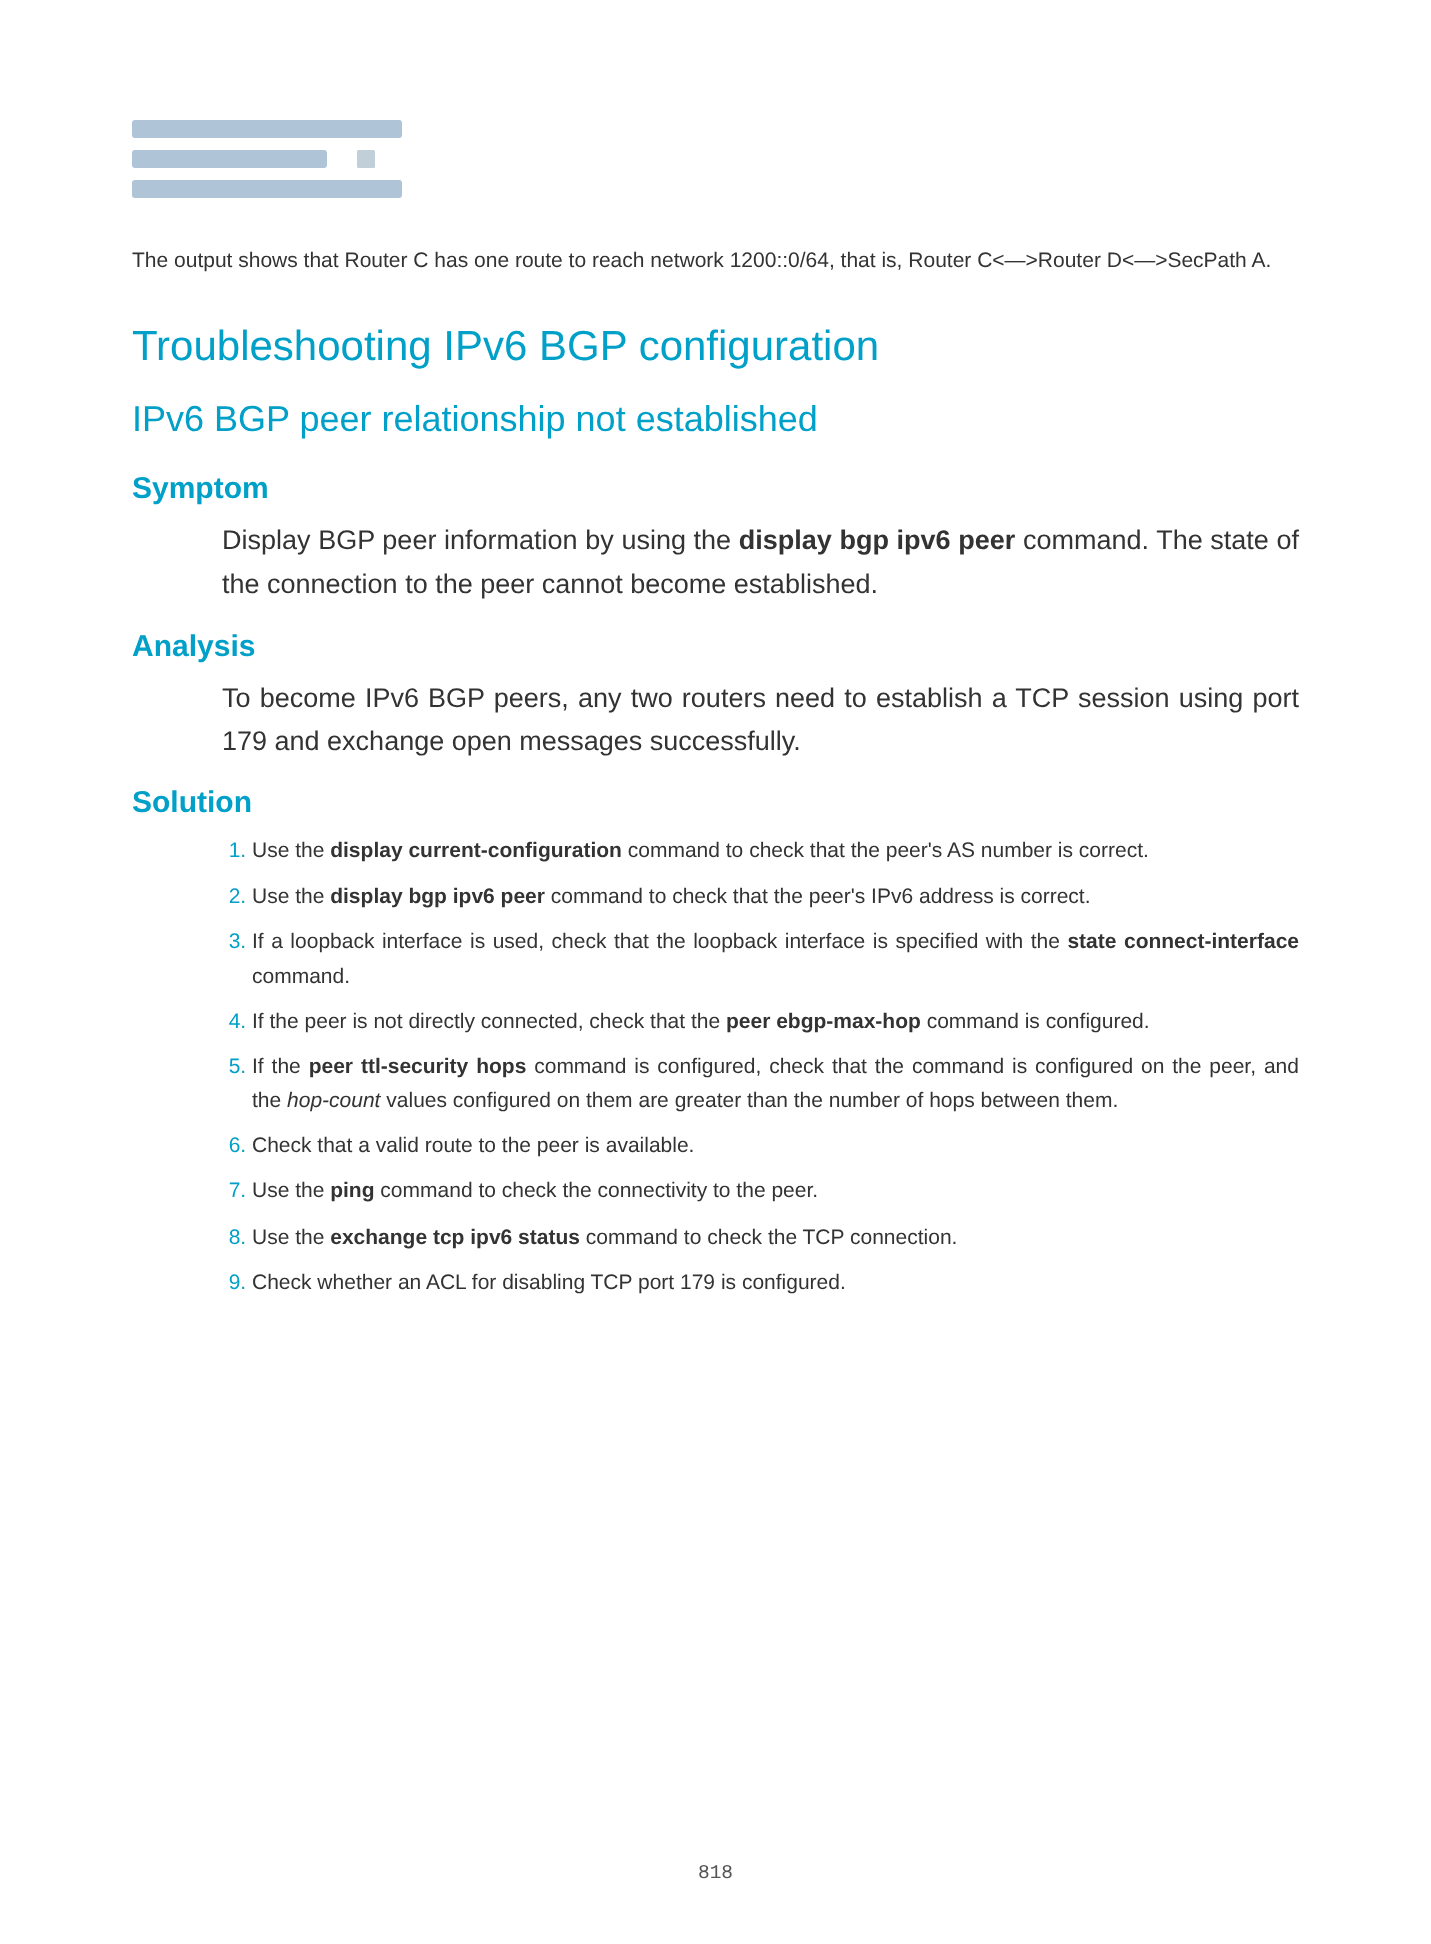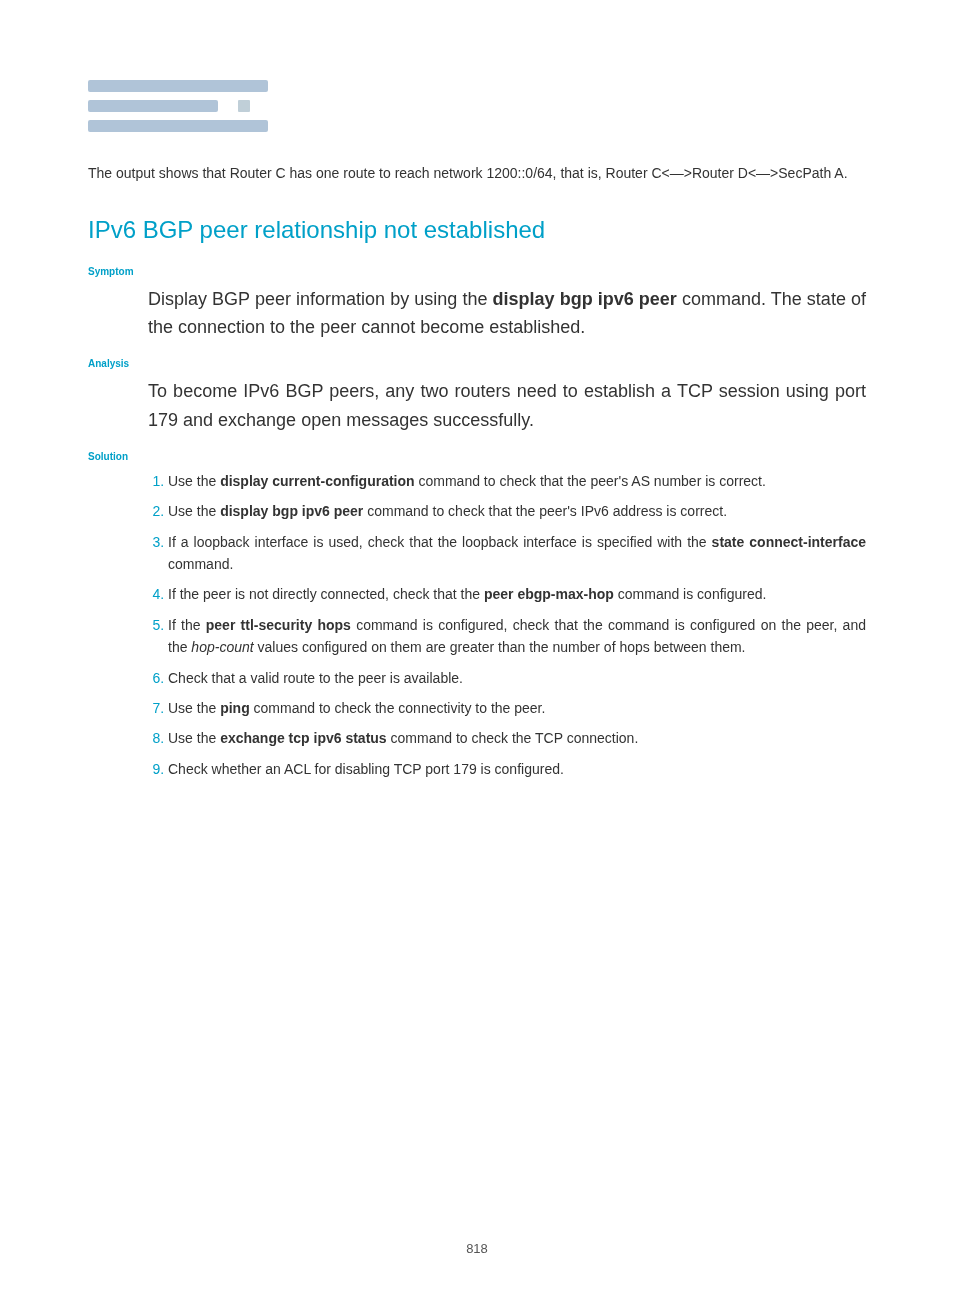--- a/index.html
+++ b/index.html
@@ -77,21 +77,21 @@
       font-size: 24px;
       color: #00a0c8;
       font-weight: normal;
       margin-bottom: 20px;
       line-height: 1.3;
       border-bottom: none;
     }
 
     
     .section-label {
-      font-size: 10px;
+      font-size: 20px;
       font-weight: bold;
       color: #00a0c8;
       margin-bottom: 8px;
       margin-top: 16px;
     }
 
     
     .section-content {
       margin-left: 60px;
       margin-bottom: 16px;
@@ -135,20 +135,21 @@
     
     .page-number {
       text-align: center;
       font-size: 13px;
       color: #555;
       margin-top: 40px;
       position: absolute;
       bottom: 40px;
       left: 0;
       right: 0;
+      font-family: Liberation Mono, monospace;
     }
   </style>
 </head>
 <body>
 
 <div class="page-container">
 
   <div class="table-placeholder">
     <div class="table-row-placeholder">
       <div class="table-bar table-bar-1"></div>
@@ -157,20 +158,21 @@
       <div class="table-bar table-bar-2"></div>
       <div class="table-small-box"></div>
     </div>
     <div class="table-row-placeholder">
       <div class="table-bar table-bar-3"></div>
     </div>
   </div>
 
   <p class="intro-paragraph">The output shows that Router C has one route to reach network 1200::0/64, that is, Router C&lt;—&gt;Router D&lt;—&gt;SecPath A.</p>
 
+  <h1 class="section-title-main">Troubleshooting IPv6 BGP configuration</h1>
 
   <h2 class="section-title-sub">IPv6 BGP peer relationship not established</h2>
 
   <div class="section-label">Symptom</div>
   <div class="section-content">
     Display BGP peer information by using the <span class="cmd">display bgp ipv6 peer</span> command. The state of the connection to the peer cannot become established.
   </div>
 
   <div class="section-label">Analysis</div>
   <div class="section-content">To become IPv6 BGP peers, any two routers need to establish a TCP session using port 179 and exchange open messages successfully.</div>

